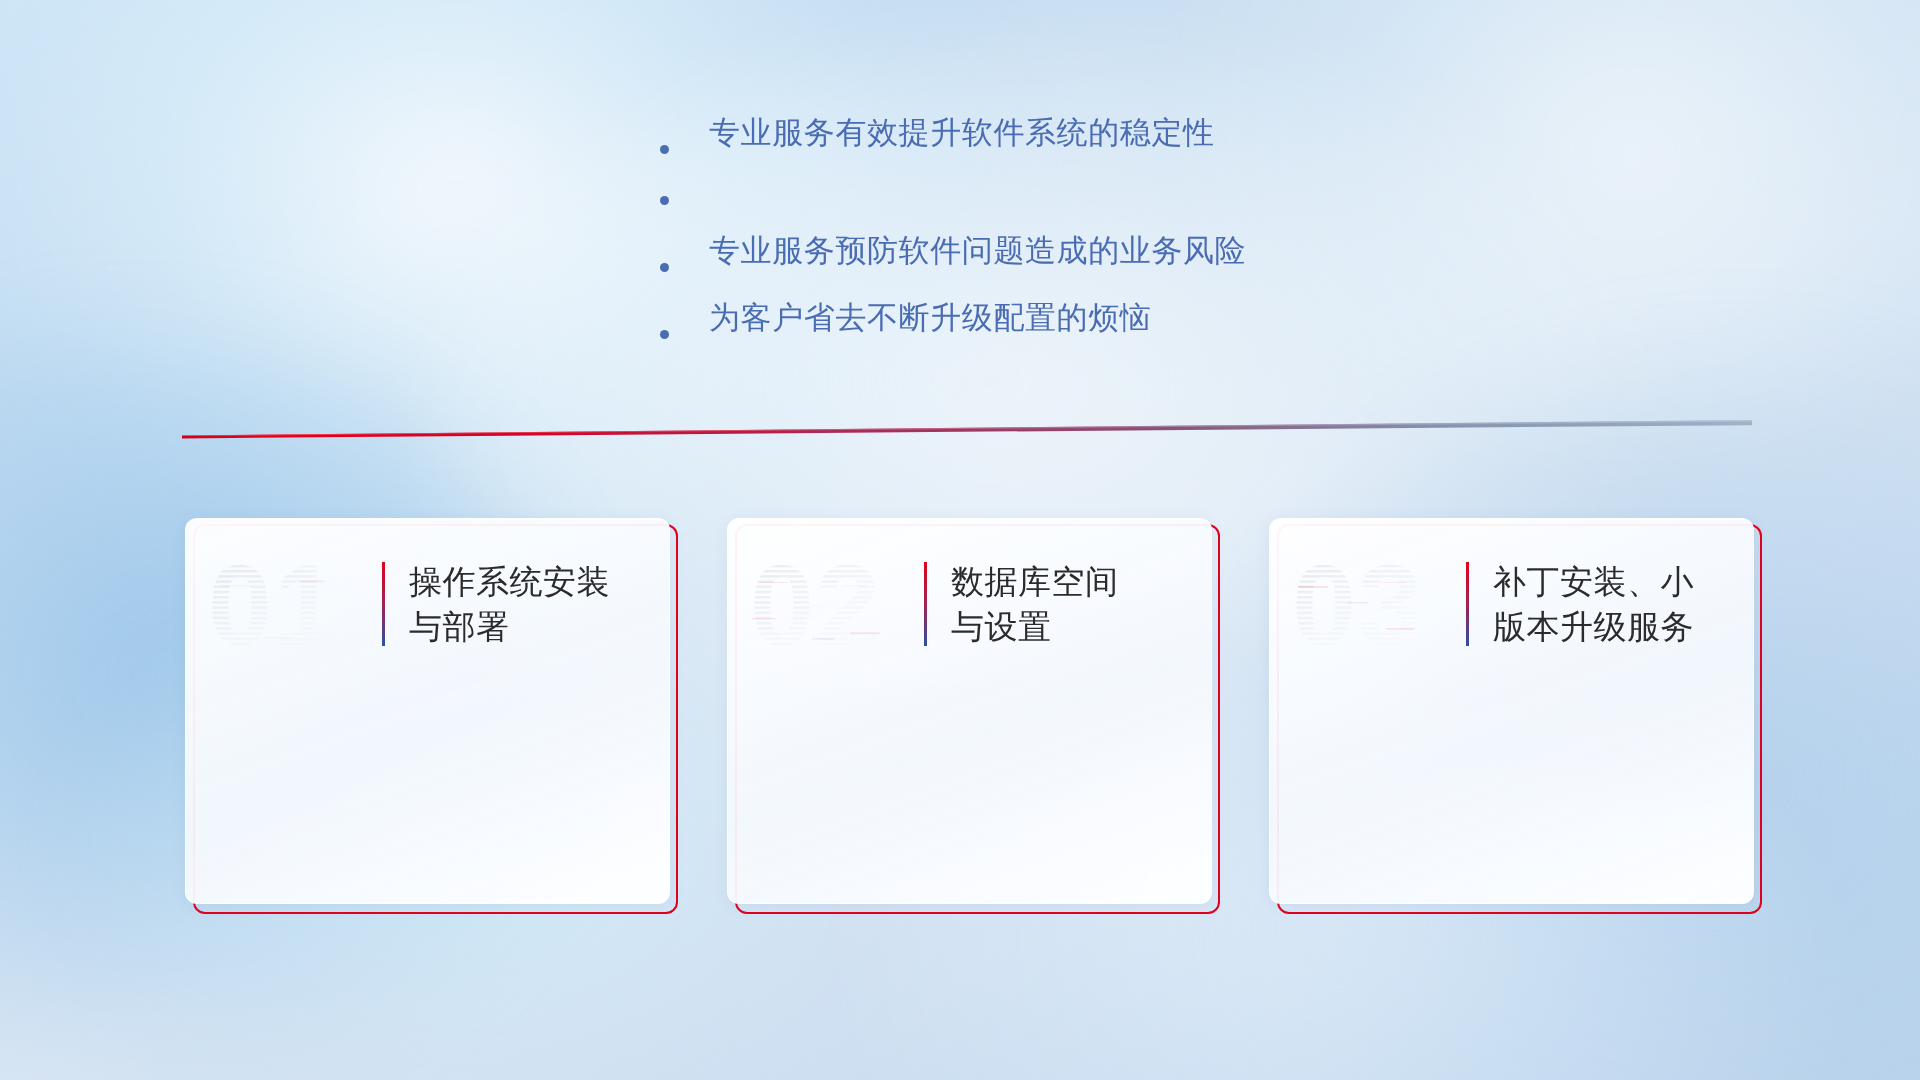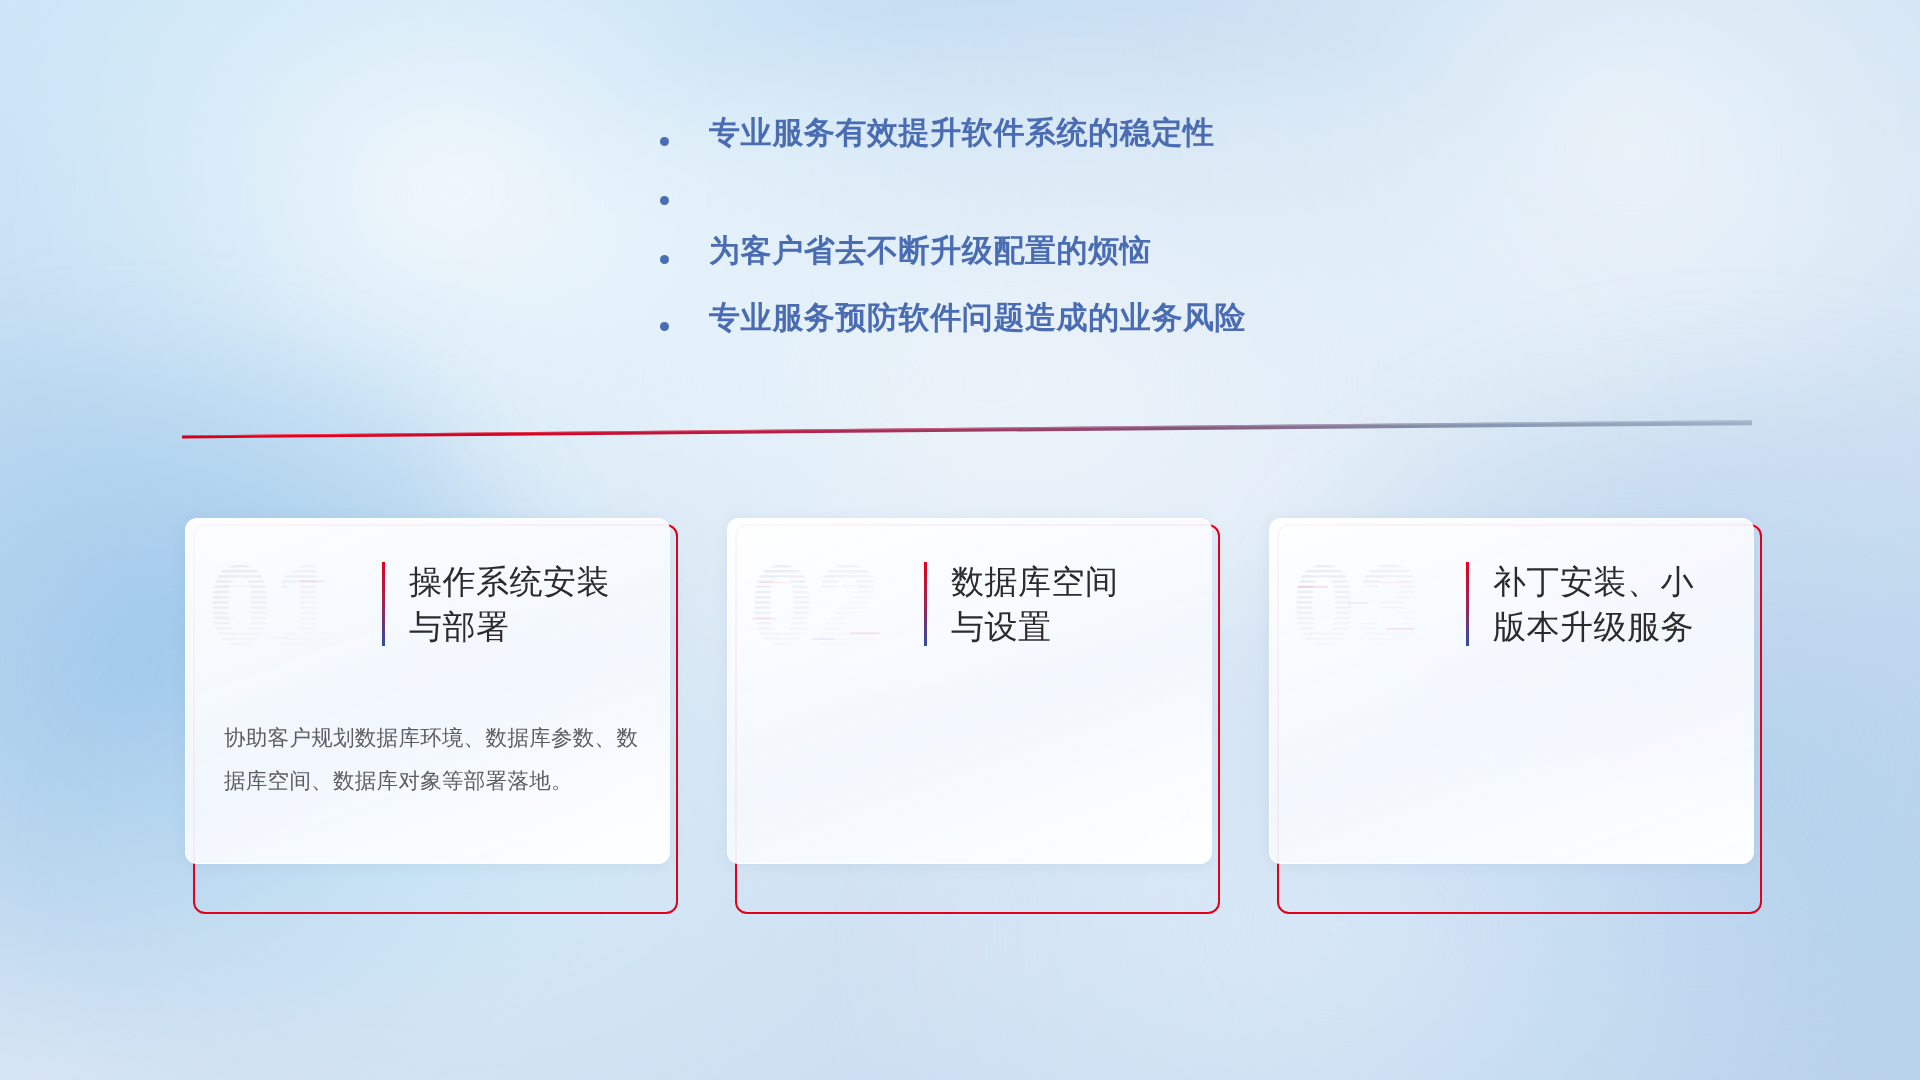--- a/index.html
+++ b/index.html
@@ -113,27 +113,27 @@
 
   
   #bullets {
     position: absolute;
     left: 660px;
     top: 112px;
     width: 780px;
   }
   .bullet-row {
     display: flex;
-    align-items: center;
+    align-items: flex-end;
     margin-bottom: 25px;
     color: #4a6cb2;
     font-size: 31px;
     line-height: 42px;
     letter-spacing: 0.6px;
-    font-weight: 700;
+    font-weight: 400;
   }
   .bullet-row:last-child { margin-bottom: 0; }
   .bullet-dot {
     flex: 0 0 auto;
     width: 9px;
     height: 9px;
     border-radius: 50%;
     background: #4a6cb2;
     margin-top: 17px;
     margin-right: 40px;
@@ -176,21 +176,21 @@
     border-radius: 12px;
     border: 2.2px solid #e3001b;
     pointer-events: none;
   }
 
   .card-face {
     position: absolute;
     left: 0;
     top: 0;
     width: 485px;
-    height: 346px;
+    height: 386px;
     border-radius: 12px;
     background:
       linear-gradient(160deg,
         rgba(255,255,255,0.96) 0%,
         rgba(250,252,255,0.95) 28%,
         rgba(244,248,253,0.94) 55%,
         rgba(250,252,255,0.96) 80%,
         rgba(255,255,255,0.97) 100%);
     border: 1px solid rgba(255,255,255,0.92);
     box-shadow:
@@ -261,25 +261,25 @@
   <div id="bullets">
     <div class="bullet-row">
       <span class="bullet-dot"></span>
       <span class="bullet-text">专业服务有效提升软件系统的稳定性</span>
     </div>
     <div class="bullet-row">
       <span class="bullet-dot"></span>
     </div>
     <div class="bullet-row">
       <span class="bullet-dot"></span>
-      <span class="bullet-text">为客户省去不断升级配置的烦恼</span>
+      <span class="bullet-text">专业服务预防软件问题造成的业务风险</span>
     </div>
     <div class="bullet-row">
       <span class="bullet-dot"></span>
-      <span class="bullet-text">专业服务预防软件问题造成的业务风险</span>
+      <span class="bullet-text">为客户省去不断升级配置的烦恼</span>
     </div>
   </div>
 
   <div id="divider">
     <svg width="1570" height="22" viewBox="0 0 1570 22" preserveAspectRatio="none">
       <defs>
         <linearGradient id="divGrad" x1="0" y1="0" x2="1" y2="0">
           <stop offset="0" stop-color="#d4001a"></stop>
           <stop offset="0.05" stop-color="#e3001b"></stop>
           <stop offset="0.22" stop-color="#d2052a"></stop>
@@ -341,21 +341,20 @@
                 <rect x="100" y="86" width="28" height="2.2" fill="#e3001b" opacity="0.38"></rect>
                 <rect x="56" y="55" width="20" height="2.2" fill="#2d4fa3" opacity="0.32"></rect>
                 <rect x="62" y="92" width="24" height="2.2" fill="#2d4fa3" opacity="0.3"></rect>
               </g>
             </svg>
           </div>
           <div class="title-bar"></div>
           <div class="card-title">操作系统安装
 与部署</div>
         </div>
-        <div class="card-body">协助客户规划数据库环境、数据库参数、数据库空间、数据库对象等部署落地。</div>
       </div>
     </div>
 
     <div class="card">
       <div class="card-accent"></div>
       <div class="card-face">
         <div class="card-head">
           <div class="ghost-num">
             <svg width="178" height="120" viewBox="0 0 178 120">
               <defs>

